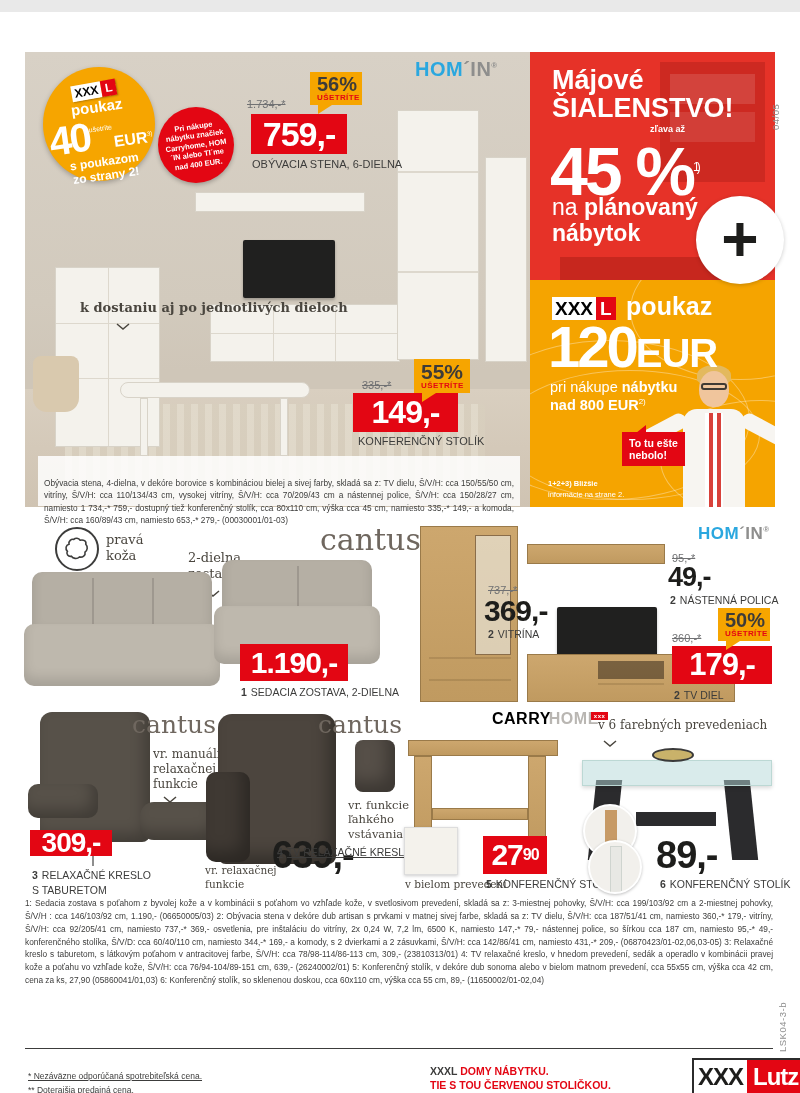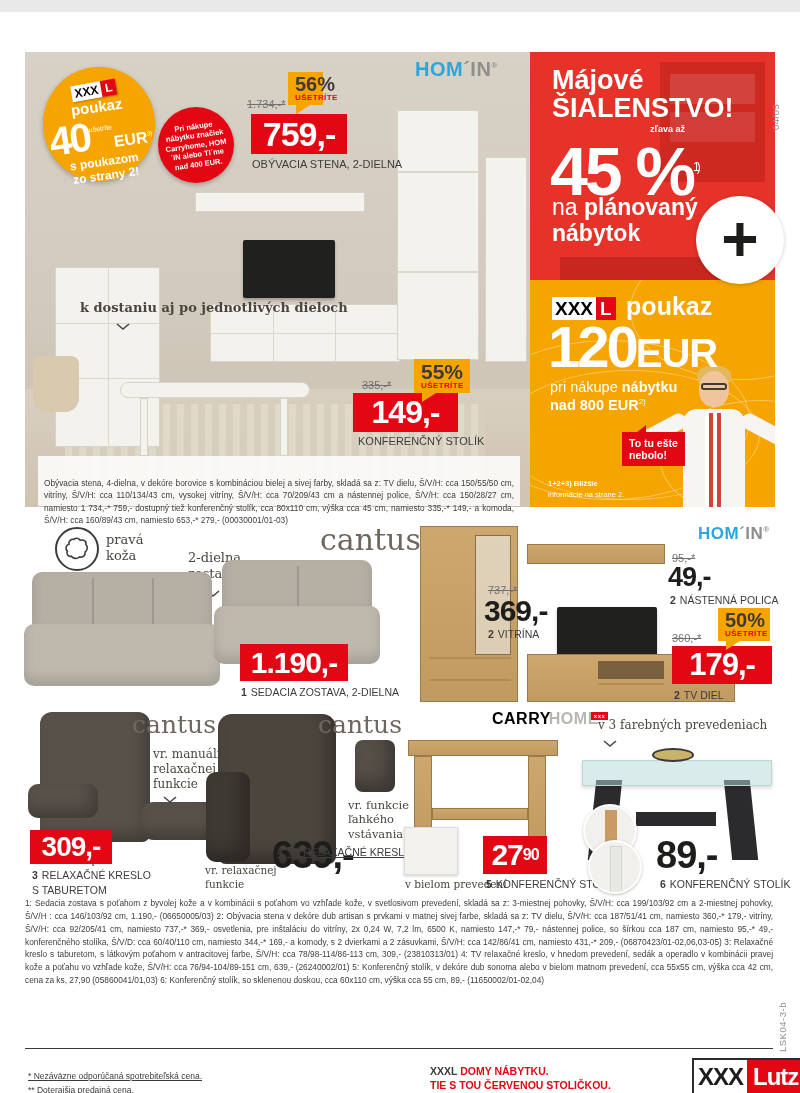--- a/index.html
+++ b/index.html
@@ -147,26 +147,26 @@
       <div style="font-size:12px;font-weight:bold;">s poukazom</div>
       <div style="font-size:12px;font-weight:bold;">zo strany 2!</div>
     </div>
   </div>
 
   <div class="abs" style="left:158px;top:95px;width:76px;height:76px;border-radius:50%;background:#e30613;box-shadow:0 2px 4px rgba(0,0,0,.25);z-index:3;display:flex;align-items:center;justify-content:center;">
     <div style="transform:rotate(-8deg);color:#fff;font-size:7.5px;font-weight:bold;text-align:center;line-height:1.25;padding:6px;">Pri nákupe nábytku značiek Carryhome, HOM´IN alebo TI´me nad 400 EUR.</div>
   </div>
 
   <div class="abs old" style="left:247px;top:86px;font-size:11px;">1.734,-*</div>
-  <div class="abs save-badge" style="left:288px;top:60px;width:35px;z-index:2;">
+  <div class="abs save-badge" style="left:310px;top:60px;width:52px;z-index:2;">
     <div class="pct" style="font-size:20px;">56%</div>
     <div class="word" style="font-size:8px;">UŠETRÍTE</div>
   </div>
   <div class="abs price-red" style="left:251px;top:102px;width:96px;height:40px;font-size:34px;z-index:1;">759,-</div>
-  <div class="abs" style="left:252px;top:146px;font-size:11px;color:#3c3c3b;">OBÝVACIA STENA, 2-DIELNA</div>
+  <div class="abs" style="left:252px;top:146px;font-size:11px;color:#3c3c3b;">OBÝVACIA STENA, 6-DIELNA</div>
 
   <div class="abs serifnote" style="left:80px;top:288px;font-size:13px;font-weight:bold;line-height:1.3;">
     <span>k dostaniu aj po jednotlivých dieloch</span>
     <div style="margin-top:2px;margin-left:35px;">
       <svg width="16" height="9">
           <polyline points="2,2 8,7 14,2" stroke="#4a463f" stroke-width="1.5" fill="none"></polyline>
         </svg>
     </div>
   </div>
 
@@ -324,21 +324,21 @@
   <div class="chair-dark" style="left:28px;top:772px;width:70px;height:34px;border-radius:10px;"></div>
   <div class="chair-dark" style="left:140px;top:790px;width:80px;height:38px;border-radius:14px;"></div>
   <div class="abs" style="left:92px;top:830px;width:2px;height:24px;background:#8e8e8e;"></div>
   <div class="abs brand-cantus" style="left:132px;top:698px;font-size:25px;">cantus</div>
   <div class="abs serifnote" style="left:153px;top:735px;width:90px;font-size:12px;line-height:1.25;">vr. manuálnej relaxačnej funkcie</div>
   <div class="abs" style="left:162px;top:778px;">
     <svg width="16" height="9">
         <polyline points="2,2 8,7 14,2" stroke="#4a463f" stroke-width="1.5" fill="none"></polyline>
       </svg>
   </div>
-  <div class="abs price-red" style="left:30px;top:818px;width:82px;height:34px;font-size:28px;">309,-</div>
+  <div class="abs price-red" style="left:30px;top:818px;width:82px;height:26px;font-size:28px;">309,-</div>
   <div class="abs plabel" style="left:32px;top:856px;line-height:1.4;">
     <b>3</b><span>RELAXAČNÉ KRESLO</span><br>
     <span>S TABURETOM</span>
   </div>
 
   <div class="chair-brown" style="left:218px;top:702px;width:118px;height:150px;"></div>
   <div class="chair-brown" style="left:206px;top:760px;width:44px;height:90px;border-radius:10px;background:#3f3933;"></div>
   <div class="abs brand-cantus" style="left:318px;top:698px;font-size:25px;">cantus</div>
   <div class="chair-brown" style="left:355px;top:728px;width:40px;height:52px;border-radius:8px;background:#564f48;"></div>
   <div class="abs serifnote" style="left:348px;top:786px;width:70px;font-size:11.5px;line-height:1.25;">vr. funkcie ľahkého vstávania</div>
@@ -361,21 +361,21 @@
   <div class="furn" style="left:404px;top:815px;width:54px;height:48px;border:1px solid #ddd;box-shadow:0 1px 3px rgba(0,0,0,.2);"></div>
   <div class="abs serifnote" style="left:405px;top:866px;font-size:10.5px;">v bielom prevedení</div>
   <div class="abs price-red" style="left:483px;top:824px;width:64px;height:38px;">
     <span style="font-size:30px;">27</span>
       <span style="font-size:16px;vertical-align:10px;">90</span>
   </div>
   <div class="abs plabel" style="left:486px;top:866px;">
     <b>5</b><span>KONFERENČNÝ STOLÍK</span>
   </div>
 
-  <div class="abs serifnote" style="left:598px;top:706px;font-size:12px;">v 3 farebných prevedeniach</div>
+  <div class="abs serifnote" style="left:598px;top:706px;font-size:12px;">v 6 farebných prevedeniach</div>
   <div class="abs" style="left:602px;top:722px;">
     <svg width="16" height="9">
         <polyline points="2,2 8,7 14,2" stroke="#4a463f" stroke-width="1.5" fill="none"></polyline>
       </svg>
   </div>
   <div class="black-leg" style="left:592px;top:768px;width:26px;height:80px;transform:skewX(-6deg);"></div>
   <div class="black-leg" style="left:728px;top:768px;width:26px;height:80px;transform:skewX(6deg);"></div>
   <div class="black-leg" style="left:636px;top:772px;width:80px;height:14px;top:800px;"></div>
   <div class="glass-top" style="left:582px;top:748px;width:190px;height:26px;"></div>
   <div class="abs" style="left:652px;top:736px;width:42px;height:14px;border-radius:50%;background:#c9b26a;border:2px solid #3a3a3a;"></div>

